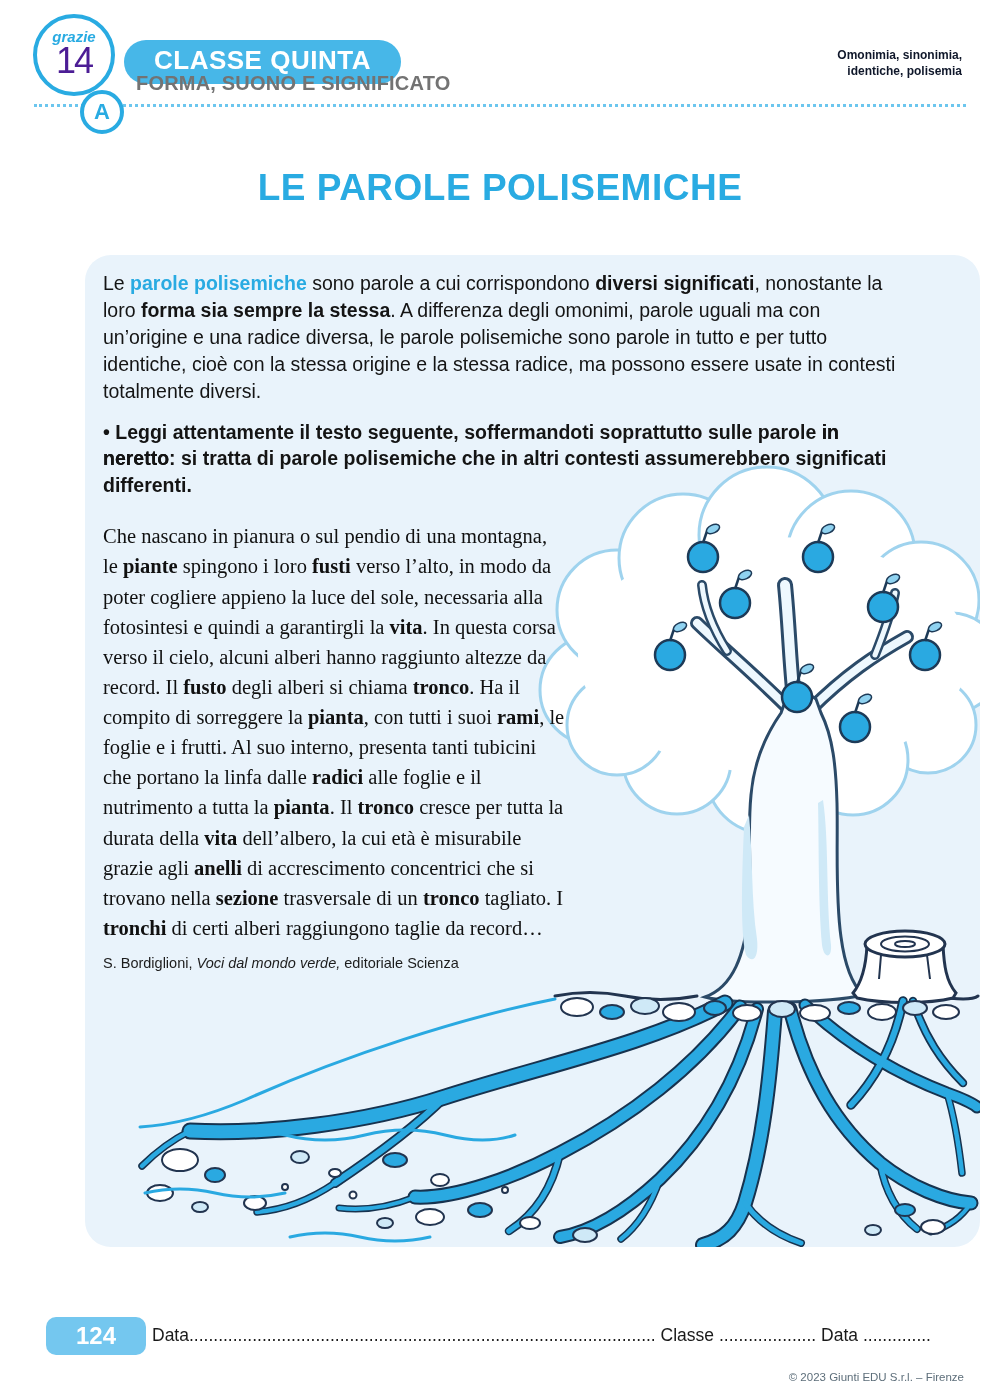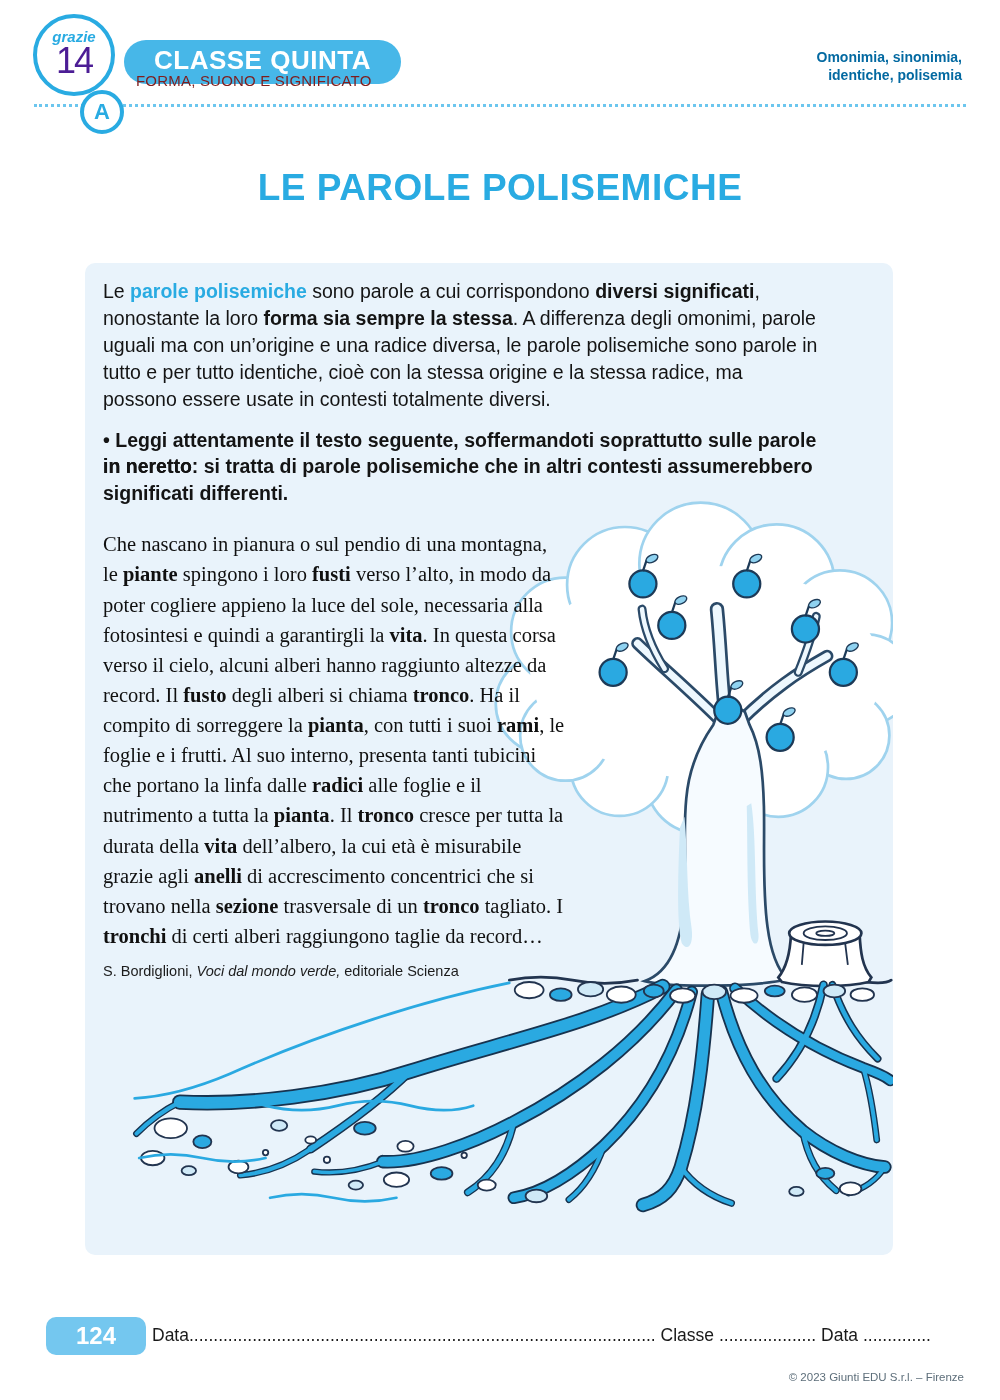--- a/index.html
+++ b/index.html
@@ -18,42 +18,42 @@
     border:4px solid #29abe2;border-radius:50%;background:#fff;text-align:center;z-index:2;}
   .scheda-label{display:block;color:#29abe2;font-weight:bold;font-style:italic;
     font-size:15px;line-height:1;margin-top:11px;}
   .scheda-number{display:block;color:#4c1d95;font-weight:normal;font-size:36px;
     line-height:.92;letter-spacing:-2px;}
   .scheda-letter{position:absolute;left:80px;top:90px;width:36px;height:36px;
     border:4px solid #29abe2;border-radius:50%;background:#fff;color:#29abe2;
     font-weight:bold;font-size:22px;display:flex;align-items:center;justify-content:center;z-index:3;}
   .class-pill{position:absolute;left:124px;top:24px;background:#47b7e8;color:#fff;
     font-weight:bold;font-size:26px;padding:5px 30px 8px;border-radius:26px;letter-spacing:.5px;margin-top:16px;}
-  .header-subtitle{position:absolute;left:136px;top:72px;color:#7f1d1d;font-weight:normal;
-    font-size:15px;letter-spacing:.2px;}
-  .header-topic{position:absolute;right:38px;top:48px;color:#0369a1;font-weight:bold;
-    font-size:14px;text-align:right;line-height:1.32;}
+  .header-subtitle{position:absolute;left:136px;top:72px;color:#737373;font-weight:bold;
+    font-size:20px;letter-spacing:.2px;}
+  .header-topic{position:absolute;right:38px;top:48px;color:#0f172a;font-weight:bold;
+    font-size:12px;text-align:right;line-height:1.32;}
   .header-divider{position:absolute;left:34px;right:34px;top:104px;
     border-bottom:3px dotted #6cc6ee;height:0;}
 
   .page-title{position:absolute;left:0;right:0;top:167px;text-align:center;color:#29abe2;
     font-weight:bold;font-size:37px;letter-spacing:.5px;}
 
   
   .observe-row{position:absolute;left:74px;top:228px;z-index:5;display:flex;align-items:center;}
   .magnifier{width:24px;height:24px;border:6px solid #2ba4dd;border-radius:50%;
     background:#fff;position:relative;margin-right:8px;}
   .magnifier .handle{position:absolute;width:18px;height:8px;border-radius:4px;
     background:#2ba4dd;left:-15px;top:26px;transform:rotate(35deg);}
   .observe-badge{background:#101010;color:#fff;font-weight:bold;font-size:17px;
     padding:4px 18px 6px;border-radius:15px;}
 
   
-  .content-box{position:absolute;left:85px;top:263px;width:808px;height:992px;
-    background:#e9f3fb;border-radius:10px;overflow:hidden;}
+  .content-box{position:absolute;left:85px;top:255px;width:895px;height:992px;
+    background:#e9f3fb;border-radius:26px;overflow:hidden;}
   .content-box .illo{position:absolute;left:0;top:0;width:100%;height:100%;z-index:1;pointer-events:none;}
   .intro{position:relative;z-index:2;padding:15px 72px 0 18px;font-size:19.5px;line-height:1.38;color:#141414;}
   .instruction{position:relative;z-index:2;padding:14px 72px 0 18px;font-size:19.5px;line-height:1.38;color:#141414;}
   .passage{position:relative;z-index:2;width:462px;margin:22px 0 0 18px;
     font-family:"Liberation Serif",serif;font-size:20.5px;line-height:1.47;color:#101010;}
   .attribution{position:relative;z-index:2;margin:12px 0 0 18px;font-size:14.5px;color:#1c1c1c;}
 
   
   .page-tab{position:absolute;left:46px;top:1317px;width:100px;height:38px;background:#74c7ef;
     border-radius:10px;color:#fff;font-weight:bold;font-size:24px;

